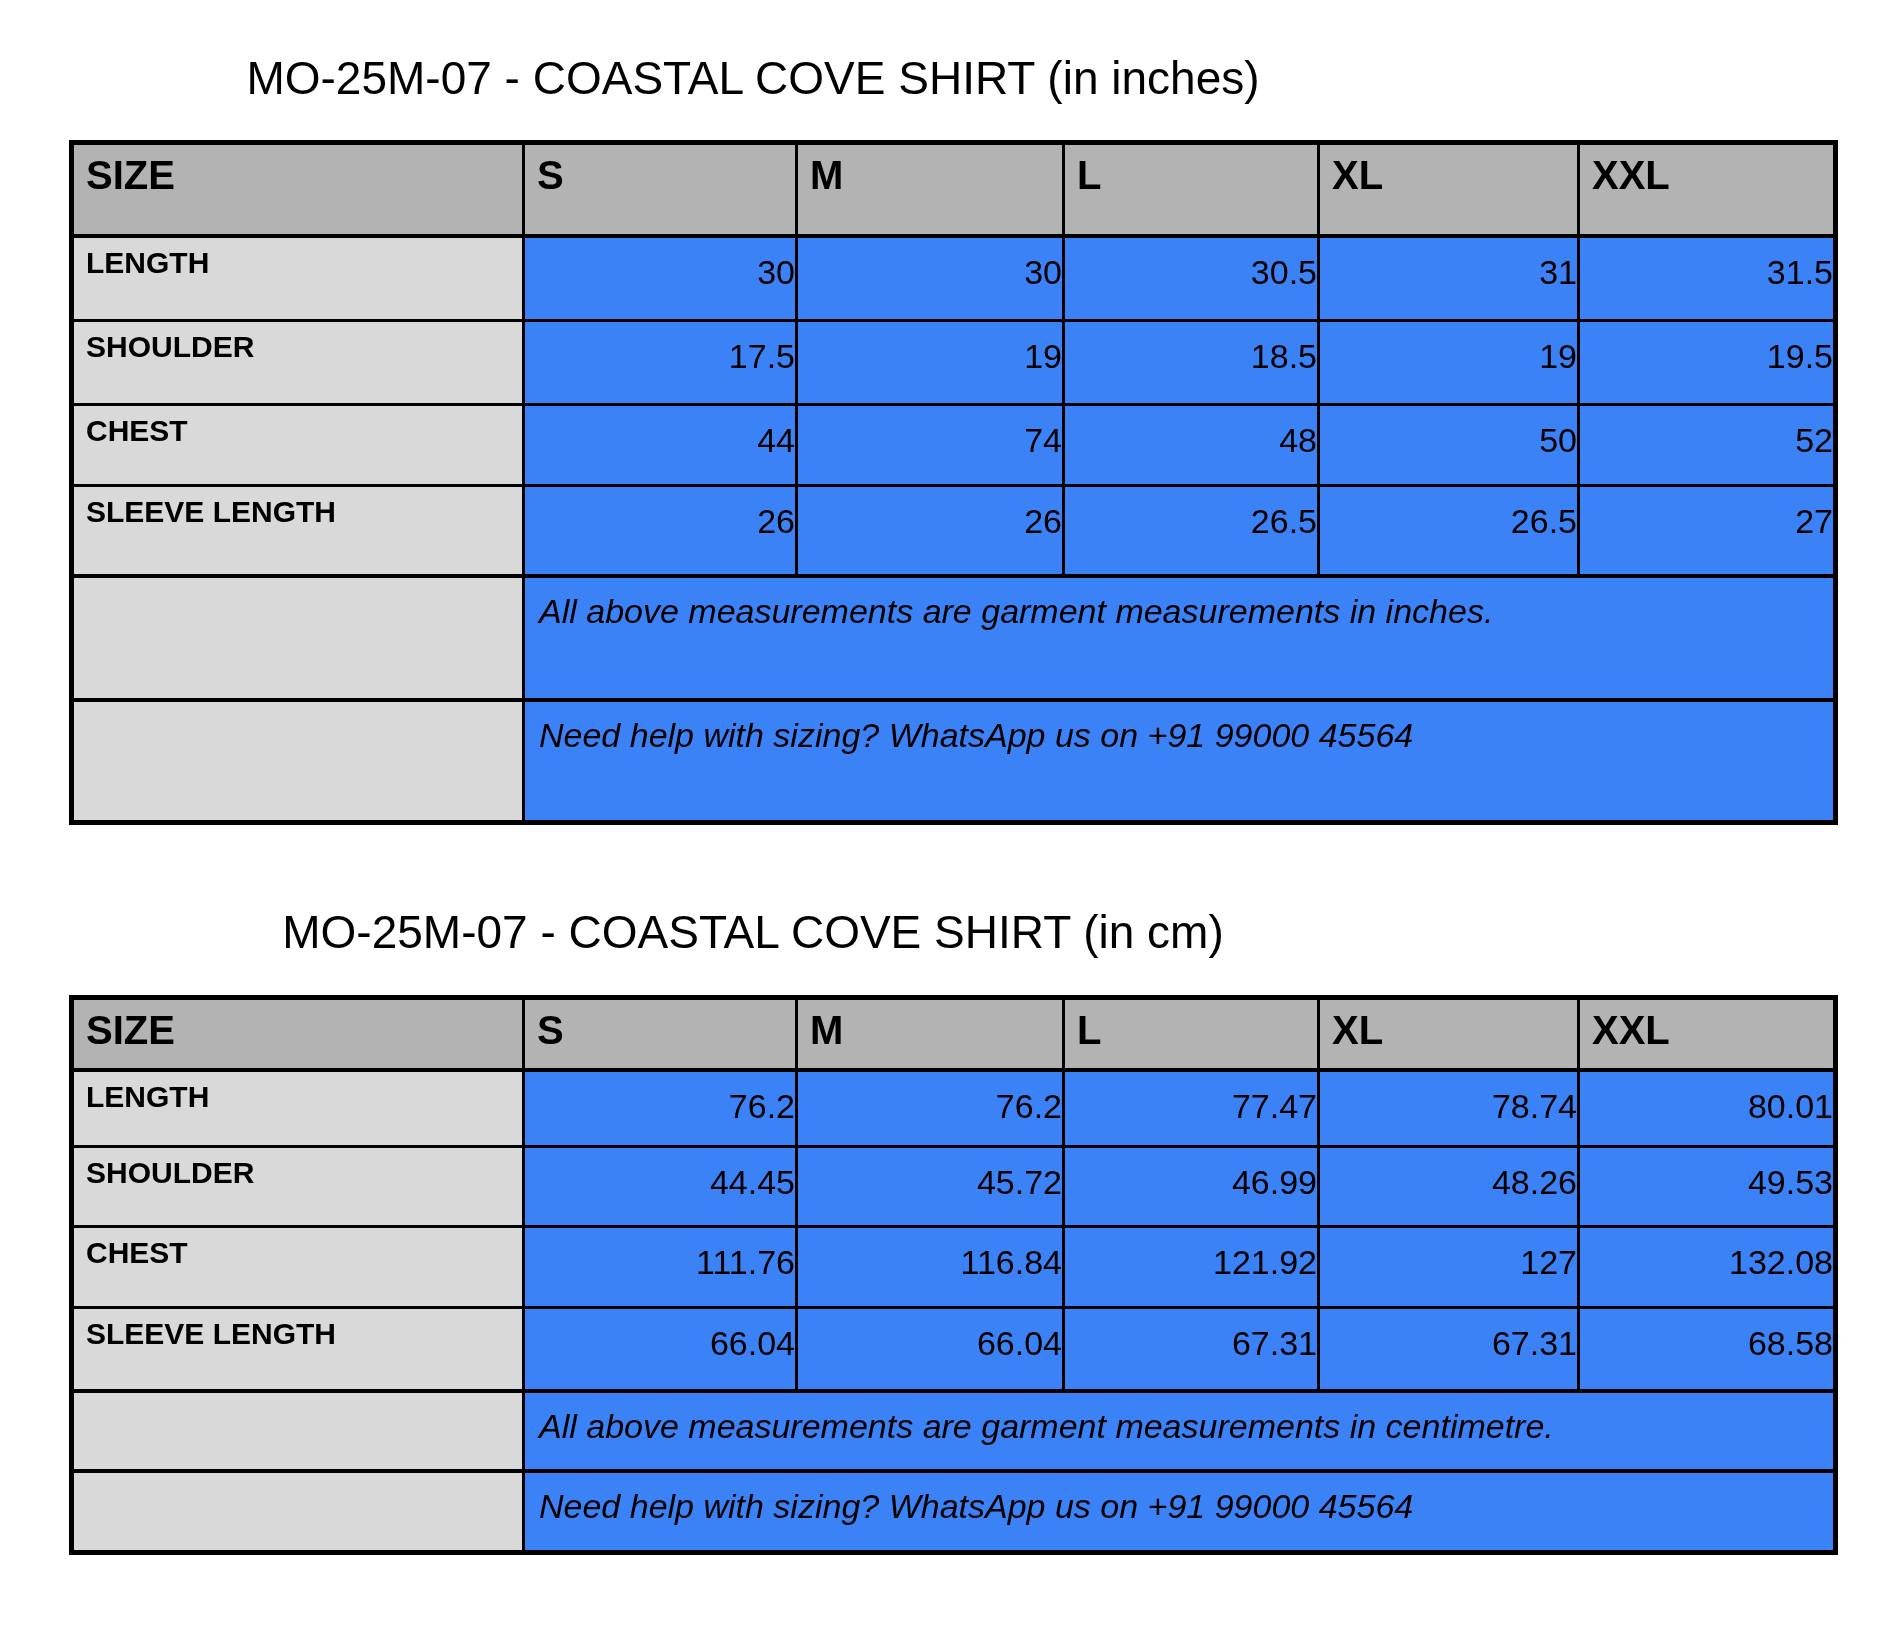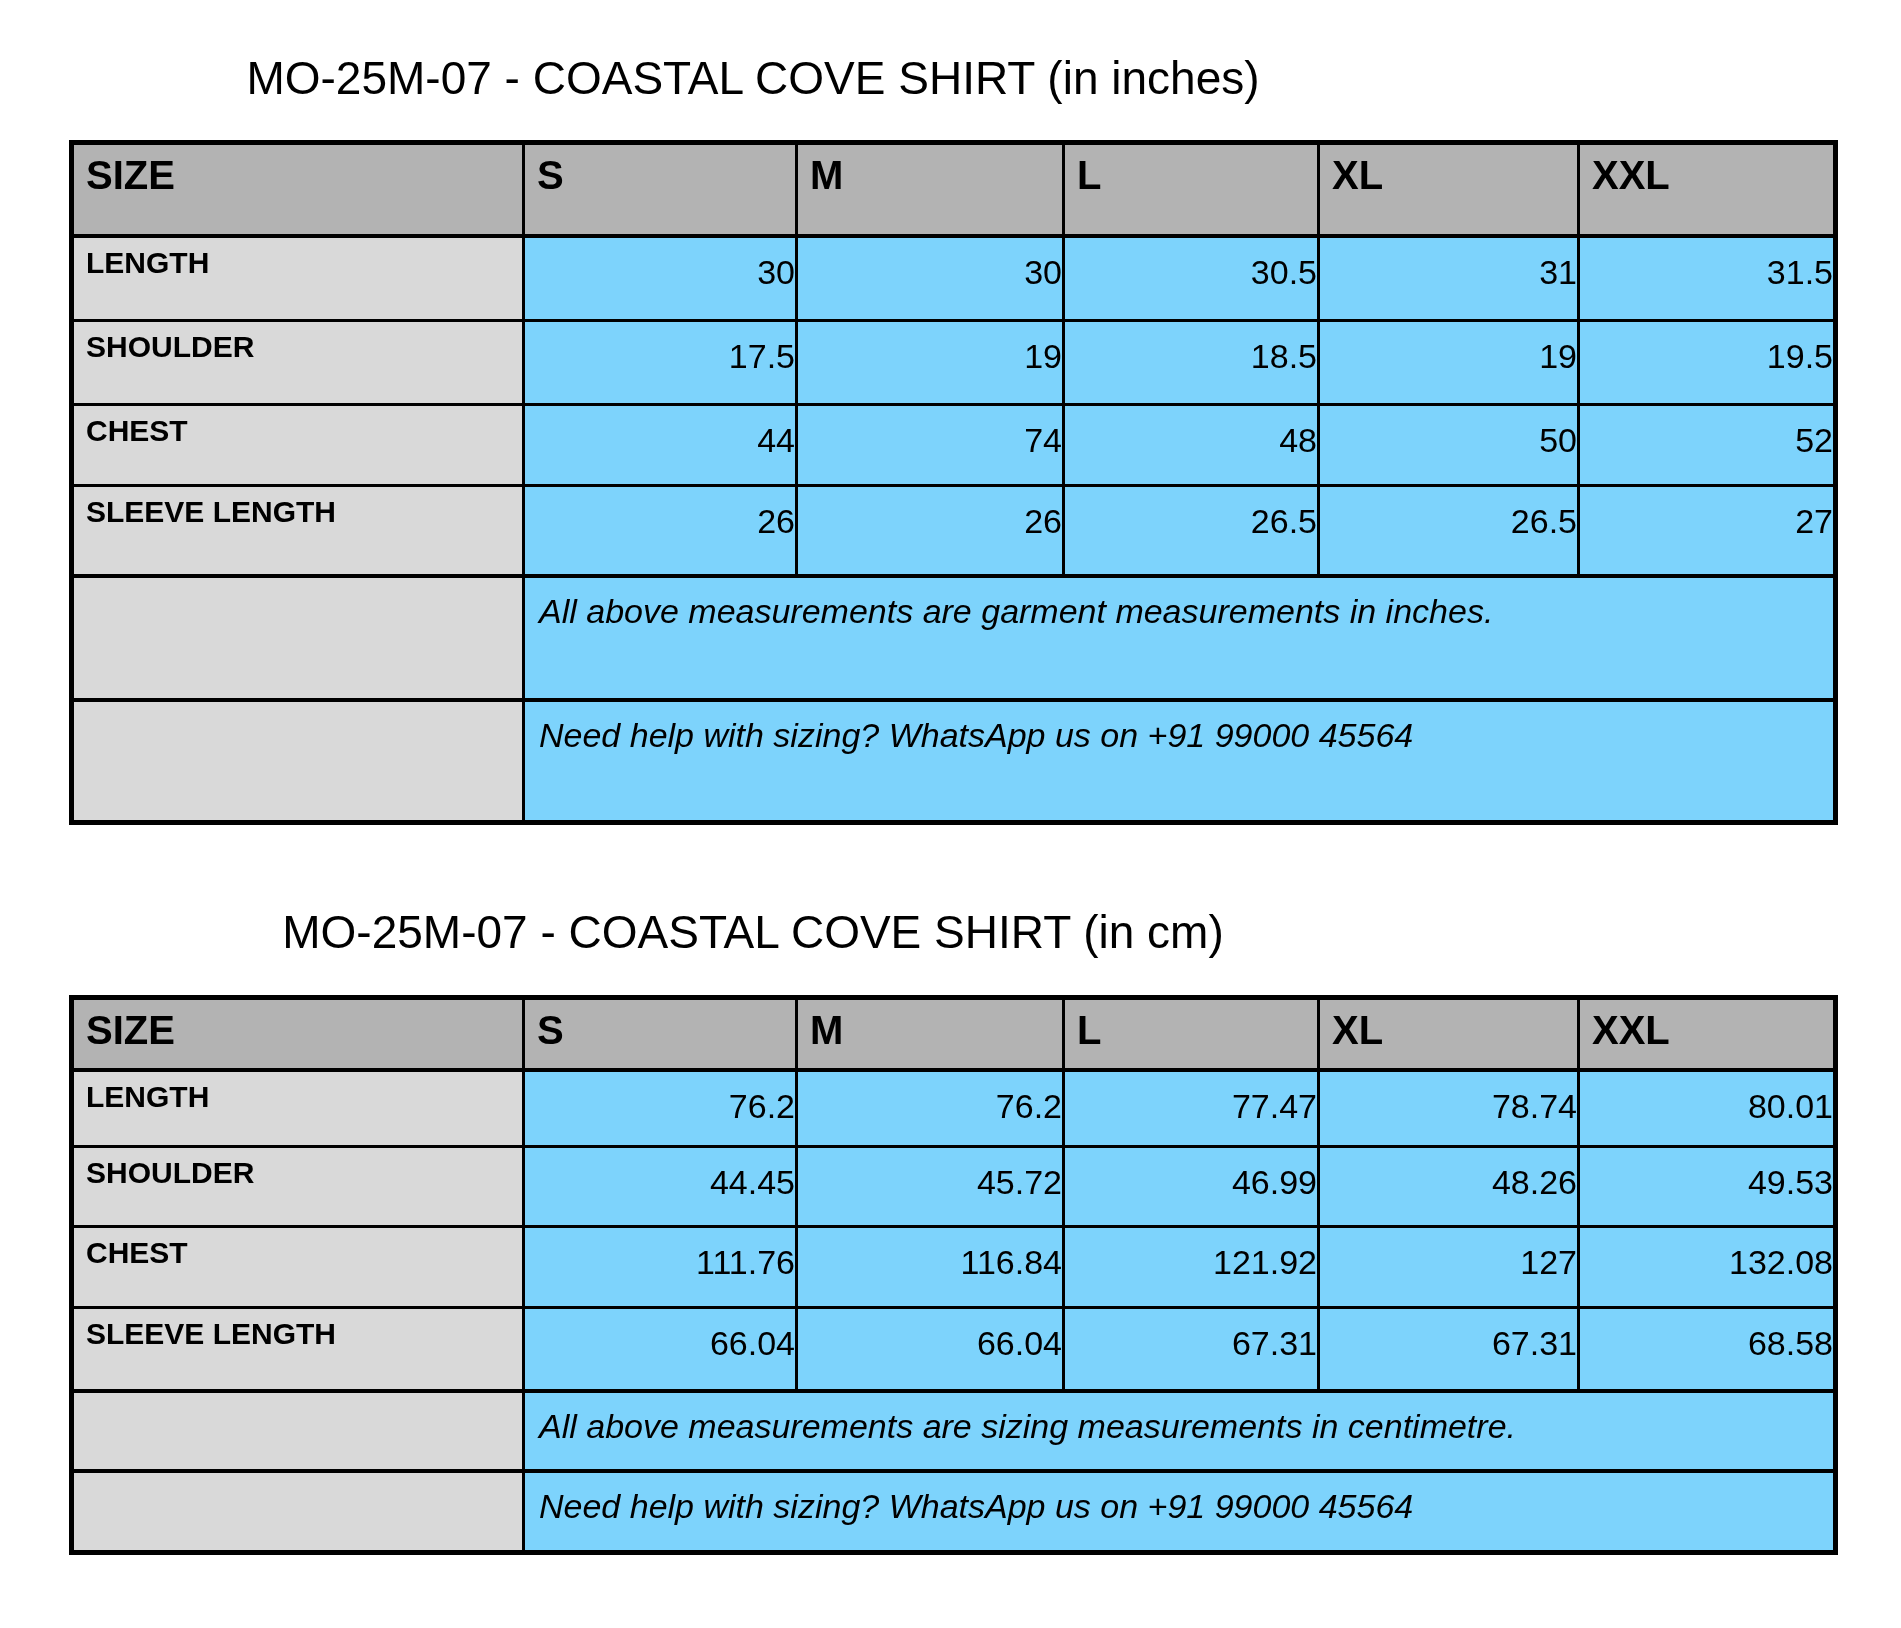--- a/index.html
+++ b/index.html
@@ -24,21 +24,21 @@
   }
   #title-inches { top: 52px; }
   #title-cm { top: 906px; }
 
   table.size-chart {
     position: absolute;
     left: 69px;
     width: 1764px;
     border-collapse: collapse;
     table-layout: fixed;
-    background: #7dd3fc;
+    background: #3b82f6;
     border: 5px solid var(--border-color, #000);
   }
   #table-inches { top: 140px; }
   #table-cm { top: 995px; }
 
   .size-chart td {
     border: 3px solid var(--border-color, #000);
     vertical-align: top;
     overflow: hidden;
     white-space: nowrap;
@@ -187,20 +187,20 @@
     <tr style="height:83px">
       <td class="label">SLEEVE LENGTH</td>
       <td class="val">66.04</td>
       <td class="val">66.04</td>
       <td class="val">67.31</td>
       <td class="val">67.31</td>
       <td class="val">68.58</td>
     </tr>
     <tr class="note-row" style="height:80px">
       <td class="label"></td>
-      <td class="note" colspan="5">All above measurements are sizing measurements in centimetre.</td>
+      <td class="note" colspan="5">All above measurements are garment measurements in centimetre.</td>
     </tr>
     <tr class="note-row" style="height:82px">
       <td class="label"></td>
       <td class="note" colspan="5">Need help with sizing? WhatsApp us on +91 99000 45564</td>
     </tr>
   </tbody>
 </table>
 
 </body></html>

